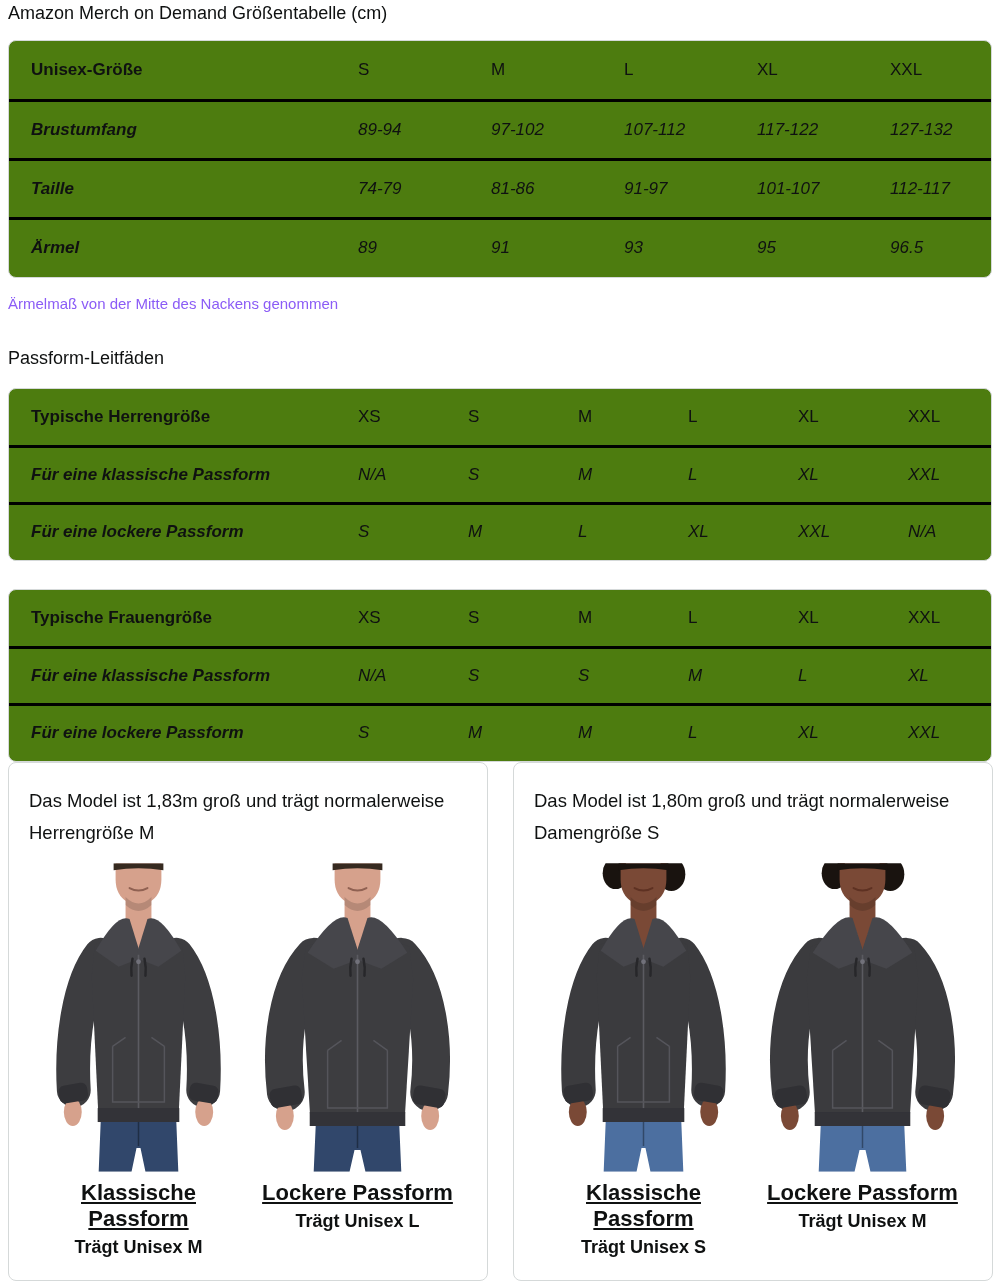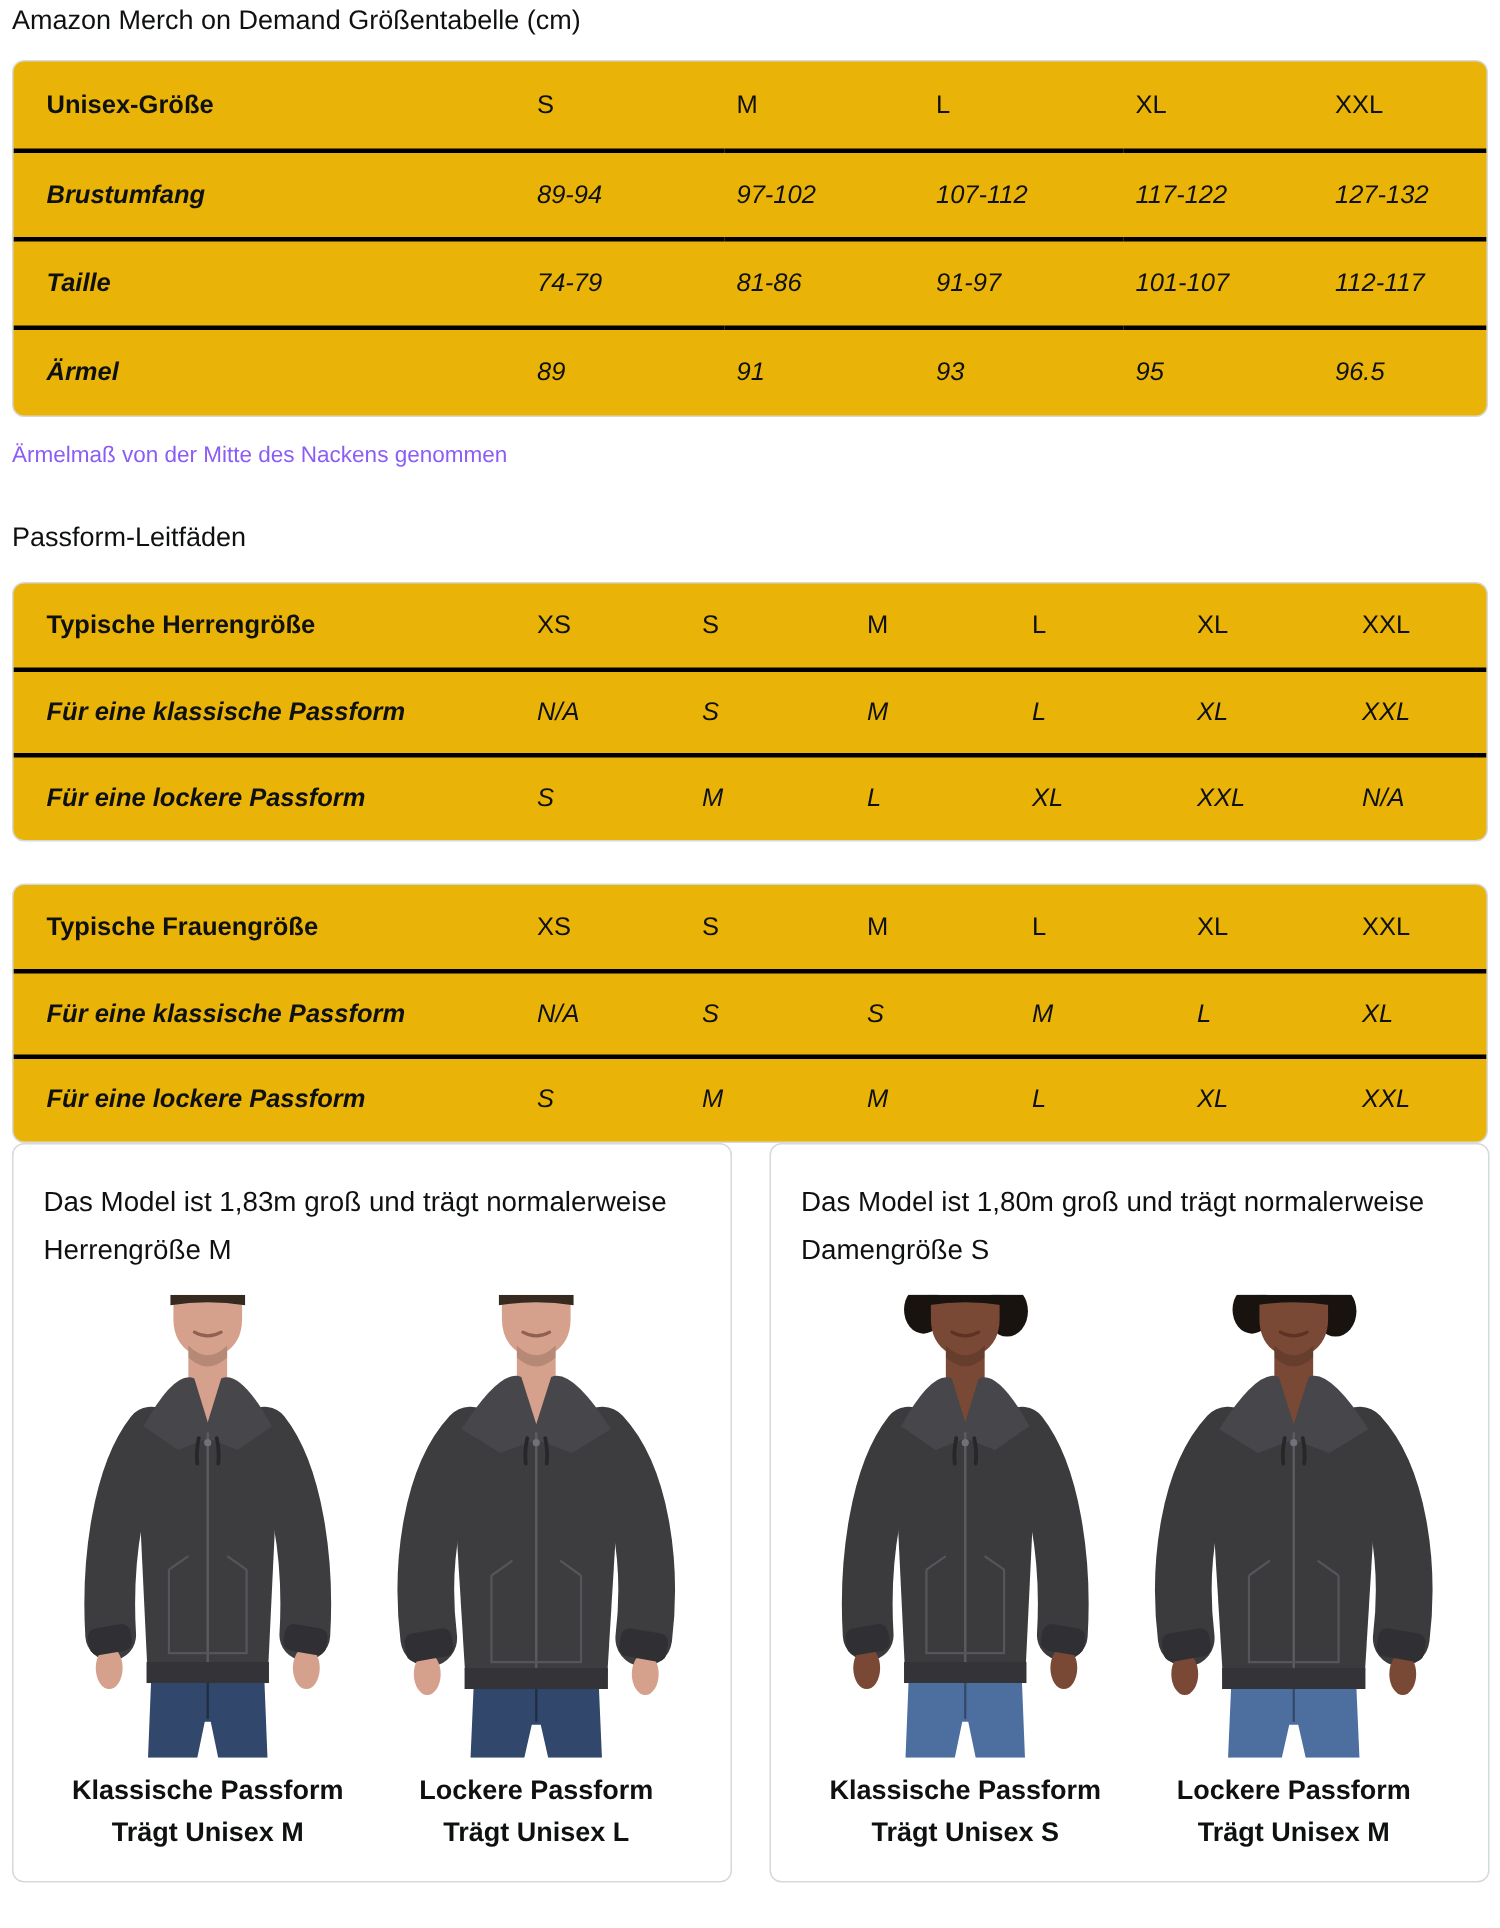--- a/index.html
+++ b/index.html
@@ -16,21 +16,21 @@
     font-weight: 400;
     line-height: 22px;
     margin: 0 0 16px 0;
     padding-left: 0;
   }
 
   .tbl-card {
     border: 1px solid #d5d9d9;
     border-radius: 8px;
     overflow: hidden;
-    background: #eab308;
+    background: #4d7c0f;
   }
   table {
     width: 100%;
     border-collapse: collapse;
     table-layout: fixed;
   }
   th, td {
     text-align: left;
     vertical-align: middle;
     font-size: 17px;
@@ -83,23 +83,24 @@
     margin: 0;
     width: 219px;
   }
   .model {
     display: block;
     width: 219px;
     height: 309px;
   }
   figcaption { text-align: center; margin-top: 8px; }
   .fit-label {
-    font-size: 18px;
+    font-size: 22px;
     font-weight: 700;
     line-height: 26px;
+    text-decoration: underline;
   }
   .size-label {
     font-size: 18px;
     font-weight: 700;
     line-height: 30px;
   }
 
   .svg-defs { position: absolute; width: 0; height: 0; overflow: hidden; }
 
   .model-male   { --skin:#d6a18c; --hair:#362a20; --hoodie:#3d3d40; --jeans:#31476b; }

